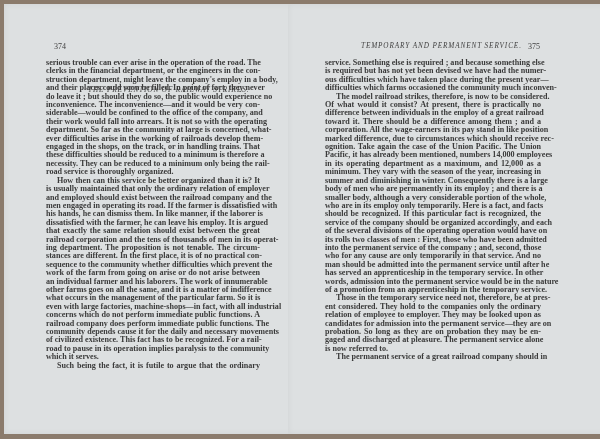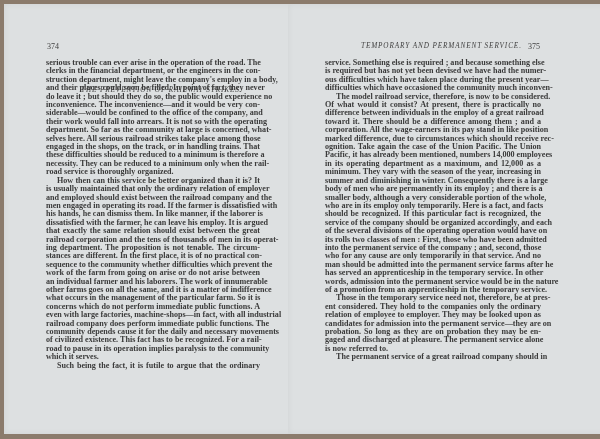--- a/index.html
+++ b/index.html
@@ -14,96 +14,96 @@
   .line{display:block;white-space:nowrap;text-align:justify;text-align-last:justify;height:8.42px;}
   .line.last{text-align-last:left;}
   .line.indent{padding-left:11px;}
   .left .body{left:42px;width:214px;}
   .right .body{left:37px;width:216px;}
 </style>
 </head>
 <body>
 
 <div class="page left">
-  <div class="head" style="left:1px;width:292px;">
+  <div class="head" style="left:8px;width:292px;">
     <span class="num" style="left:42px;">374</span>
     <span class="title" style="left:76px;margin-top:44px;">THE PREVENTION OF RAILWAY STRIKES.</span>
   </div>
   <div class="body" id="left-body">
       <span class="line">serious trouble can ever arise in the operation of the road.  The</span>
       <span class="line">clerks in the financial department, or the engineers in the con-</span>
       <span class="line">struction department, might leave the company's employ in a body,</span>
       <span class="line">and their places could soon be filled.  In point of fact, they never</span>
       <span class="line">do leave it ; but should they do so, the public would experience no</span>
       <span class="line">inconvenience.  The inconvenience—and it would be very con-</span>
       <span class="line">siderable—would be confined to the office of the company, and</span>
       <span class="line">their work would fall into arrears.  It is not so with the operating</span>
       <span class="line">department.  So far as the community at large is concerned, what-</span>
-      <span class="line">selves here.  All serious railroad strikes take place among those</span>
+      <span class="line">ever difficulties arise in the working of railroads develop them-</span>
       <span class="line">engaged in the shops, on the track, or in handling trains.  That</span>
       <span class="line">these difficulties should be reduced to a minimum is therefore a</span>
-      <span class="line">necessity.  They can be reduced to a minimum only when the rail-</span>
+      <span class="line">necessity.  They can be reduced to a minimum only being the rail-</span>
       <span class="line last">road service is thoroughly organized.</span>
       <span class="line indent">How then can this service be better organized than it is?  It</span>
       <span class="line">is usually maintained that only the ordinary relation of employer</span>
       <span class="line">and employed should exist between the railroad company and the</span>
       <span class="line">men engaged in operating its road.  If the farmer is dissatisfied with</span>
       <span class="line">his hands, he can dismiss them.  In like manner, if the laborer is</span>
       <span class="line">dissatisfied with the farmer, he can leave his employ.  It is argued</span>
       <span class="line">that exactly the same relation should exist between the great</span>
       <span class="line">railroad corporation and the tens of thousands of men in its operat-</span>
       <span class="line">ing department.  The proposition is not tenable.  The circum-</span>
       <span class="line">stances are different.  In the first place, it is of no practical con-</span>
       <span class="line">sequence to the community whether difficulties which prevent the</span>
       <span class="line">work of the farm from going on arise or do not arise between</span>
       <span class="line">an individual farmer and his laborers.  The work of innumerable</span>
       <span class="line">other farms goes on all the same, and it is a matter of indifference</span>
       <span class="line">what occurs in the management of the particular farm.  So it is</span>
+      <span class="line">even with large factories, machine-shops—in fact, with all industrial</span>
       <span class="line">concerns which do not perform immediate public functions.  A</span>
-      <span class="line">even with large factories, machine-shops—in fact, with all industrial</span>
       <span class="line">railroad company does perform immediate public functions.  The</span>
       <span class="line">community depends cause it for the daily and necessary movements</span>
       <span class="line">of civilized existence.  This fact has to be recognized.  For a rail-</span>
       <span class="line">road to pause in its operation implies paralysis to the community</span>
       <span class="line last">which it serves.</span>
       <span class="line indent">Such being the fact, it is futile to argue that the ordinary</span>
     </div>
 </div>
 
 <div class="page right">
   <div class="head" style="left:0;width:291px;">
     <span class="title" style="left:73px;">TEMPORARY AND PERMANENT SERVICE.</span>
     <span class="num" style="left:240px;">375</span>
   </div>
   <div class="body" id="right-body">
       <span class="line">service.  Something else is required ; and because something else</span>
       <span class="line">is required but has not yet been devised we have had the numer-</span>
       <span class="line">ous difficulties which have taken place during the present year—</span>
-      <span class="line">difficulties which have occasioned the community much inconven-</span>
-      <span class="line indent">The model railroad service, therefore, is now to be considered.</span>
+      <span class="line">difficulties which farms occasioned the community much inconven-</span>
+      <span class="line indent">The model railroad strikes, therefore, is now to be considered.</span>
       <span class="line">Of what would it consist?  At present, there is practically no</span>
       <span class="line">difference between individuals in the employ of a great railroad</span>
       <span class="line">toward it.  There should be a difference among them ; and a</span>
       <span class="line">corporation.  All the wage-earners in its pay stand in like position</span>
       <span class="line">marked difference, due to circumstances which should receive rec-</span>
       <span class="line">ognition.  Take again the case of the Union Pacific.  The Union</span>
       <span class="line">Pacific, it has already been mentioned, numbers 14,000 employees</span>
       <span class="line">in its operating department as a maximum, and 12,000 as a</span>
       <span class="line">minimum.  They vary with the season of the year, increasing in</span>
       <span class="line">summer and diminishing in winter.  Consequently there is a large</span>
       <span class="line">body of men who are permanently in its employ ; and there is a</span>
       <span class="line">smaller body, although a very considerable portion of the whole,</span>
       <span class="line">who are in its employ only temporarily.  Here is a fact, and facts</span>
       <span class="line">should be recognized.  If this particular fact is recognized, the</span>
       <span class="line">service of the company should be organized accordingly, and each</span>
       <span class="line">of the several divisions of the operating operation would have on</span>
       <span class="line">its rolls two classes of men : First, those who have been admitted</span>
       <span class="line">into the permanent service of the company ; and, second, those</span>
       <span class="line">who for any cause are only temporarily in that service.  And no</span>
-      <span class="line">man should be admitted into the permanent service farms after he</span>
+      <span class="line">man should be admitted into the permanent service until after he</span>
       <span class="line">has served an apprenticeship in the temporary service.  In other</span>
       <span class="line">words, admission into the permanent service would be in the nature</span>
       <span class="line last">of a promotion from an apprenticeship in the temporary service.</span>
       <span class="line indent">Those in the temporary service need not, therefore, be at pres-</span>
       <span class="line">ent considered.  They hold to the companies only the ordinary</span>
       <span class="line">relation of employee to employer.  They may be looked upon as</span>
       <span class="line">candidates for admission into the permanent service—they are on</span>
       <span class="line">probation.  So long as they are on probation they may be en-</span>
       <span class="line">gaged and discharged at pleasure.  The permanent service alone</span>
       <span class="line last">is now referred to.</span>

